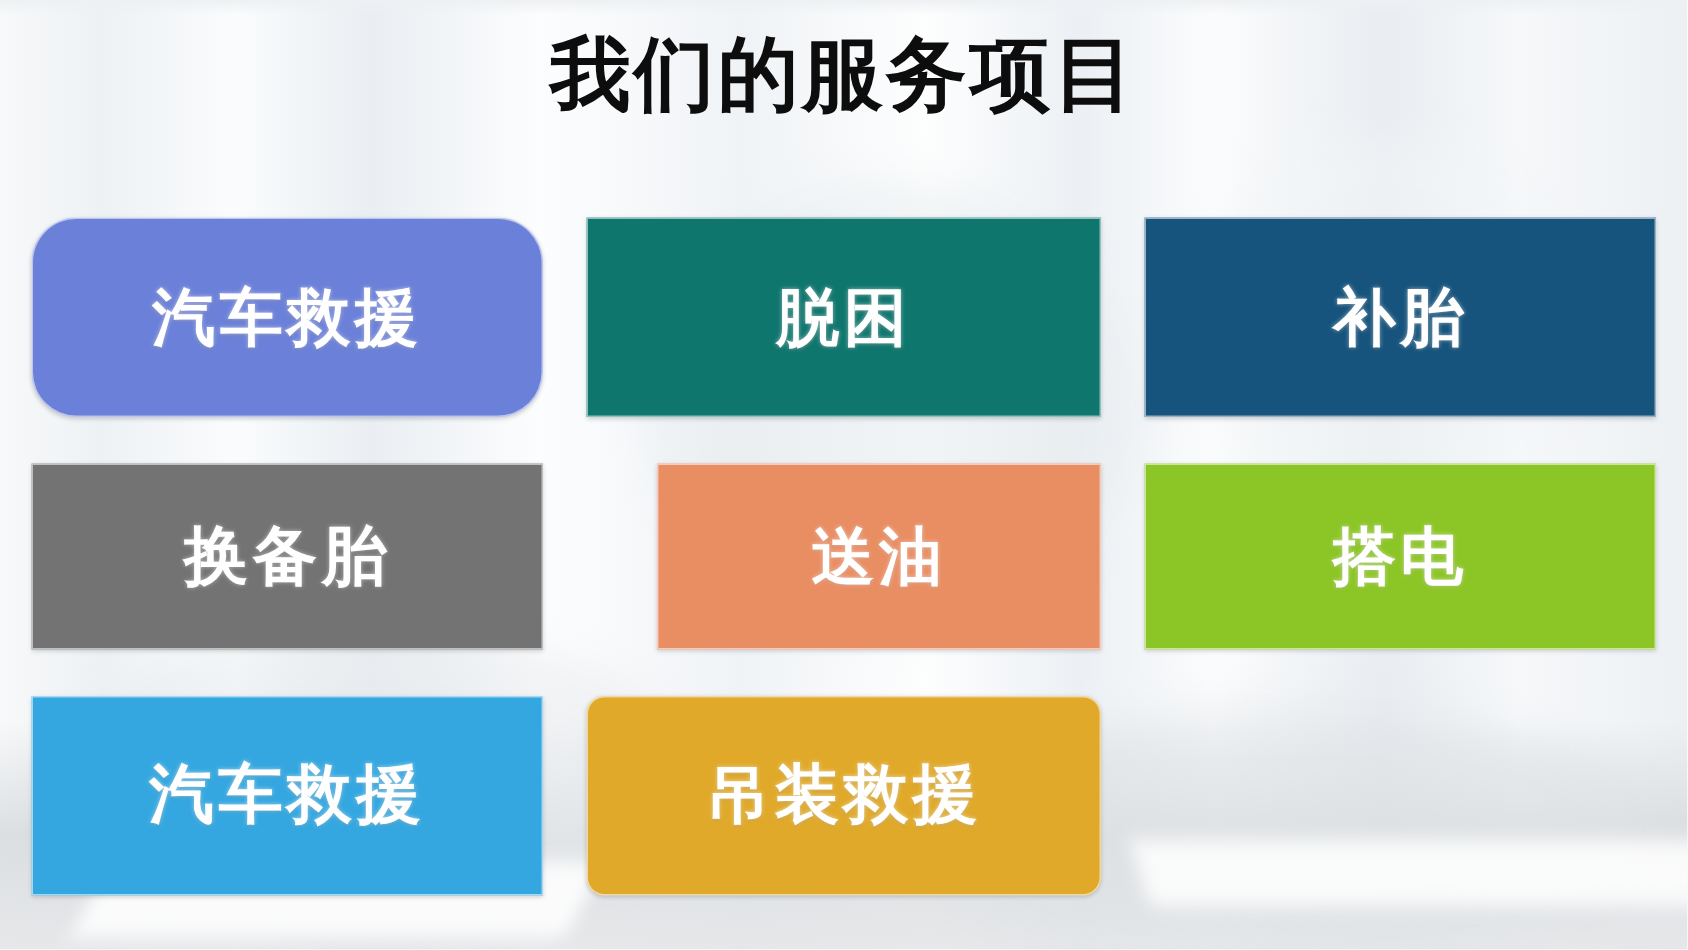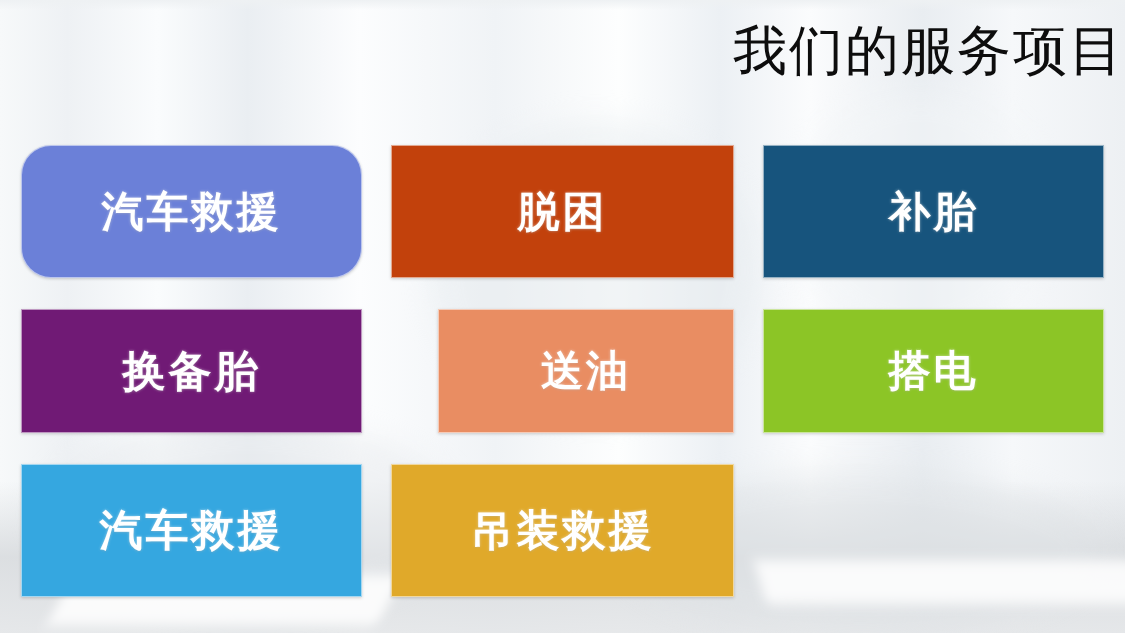--- a/index.html
+++ b/index.html
@@ -50,23 +50,23 @@
     position:absolute; background:rgba(255,255,255,.85);
     filter:blur(6px);
   }
   .s1 { left:60px;  top:575px; width:330px; height:50px; transform:skewX(-28deg); }
   .s2 { left:760px; top:560px; width:380px; height:44px; transform:skewX(16deg); }
 
   
   #title {
     position:absolute;
     left:0; right:0; top:22px;
-    text-align:right;
+    text-align:center;
     font-size:54px;
-    font-weight:normal;
+    font-weight:bold;
     color:#0d0d0d;
     letter-spacing:2px;
     line-height:1.05;
     white-space:nowrap;
   }
 
   
   #grid {
     position:absolute;
     left:21px; top:145px;
@@ -114,42 +114,42 @@
 
   <h1 id="title">我们的服务项目</h1>
 
   <div id="grid">
 
     <div class="tile" style="background: rgb(107, 128, 216); border-radius: 30px;">
       <span class="tile-label">汽车救援</span>
     </div>
 
 
-    <div class="tile" style="background: #c2410c;">
+    <div class="tile" style="background: #0f766e;">
       <span class="tile-label">脱困</span>
     </div>
 
     <div class="tile" style="background: rgb(23, 84, 125);">
       <span class="tile-label">补胎</span>
     </div>
 
-    <div class="tile big" style="background: #701a75;">
+    <div class="tile big" style="background: #737373;">
       <span class="tile-label">换备胎</span>
     </div>
 
     <div class="tile" style="background: rgb(233, 141, 98); margin-left: 47px;">
       <span class="tile-label">送油</span>
     </div>
 
     <div class="tile" style="background: rgb(140, 197, 38);">
       <span class="tile-label">搭电</span>
     </div>
 
     <div class="tile big" style="background: rgb(53, 167, 224);">
       <span class="tile-label">汽车救援</span>
     </div>
 
-    <div class="tile big" style="background: rgb(224, 169, 42);">
+    <div class="tile big" style="background: rgb(224, 169, 42); border-radius: 12px;">
       <span class="tile-label">吊装救援</span>
     </div>
 
   </div>
 </div>
 
 </body></html>

